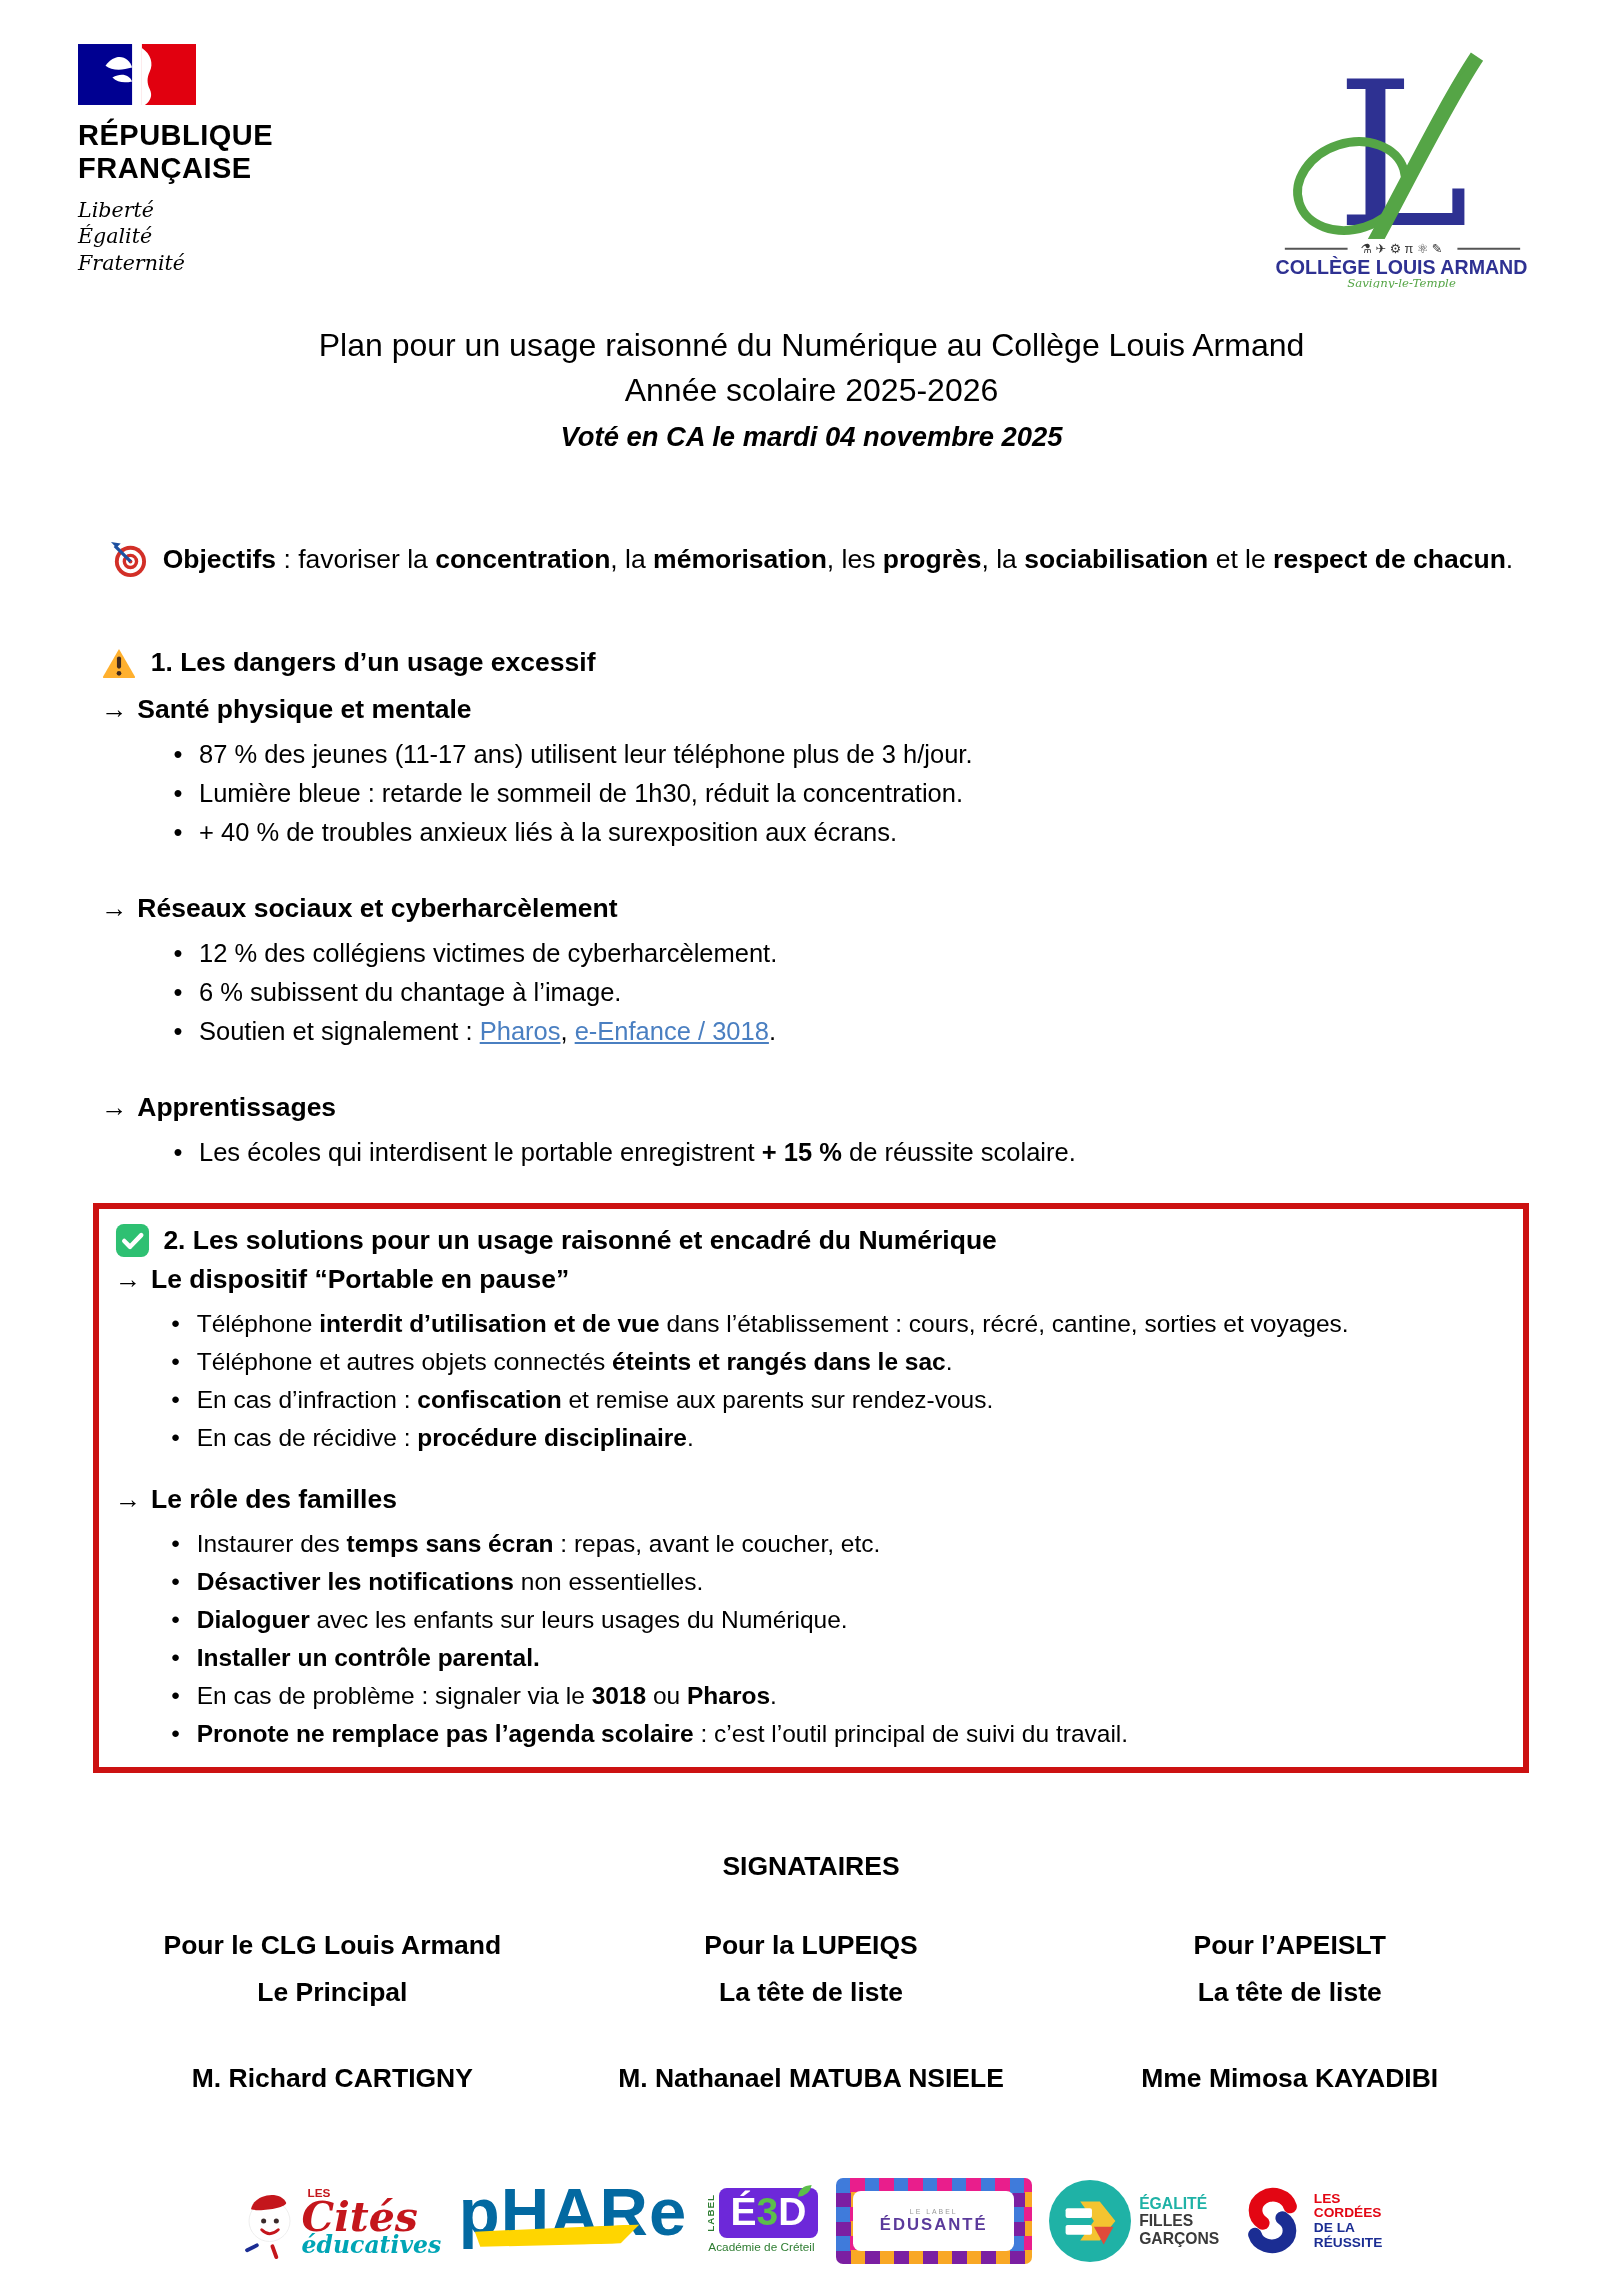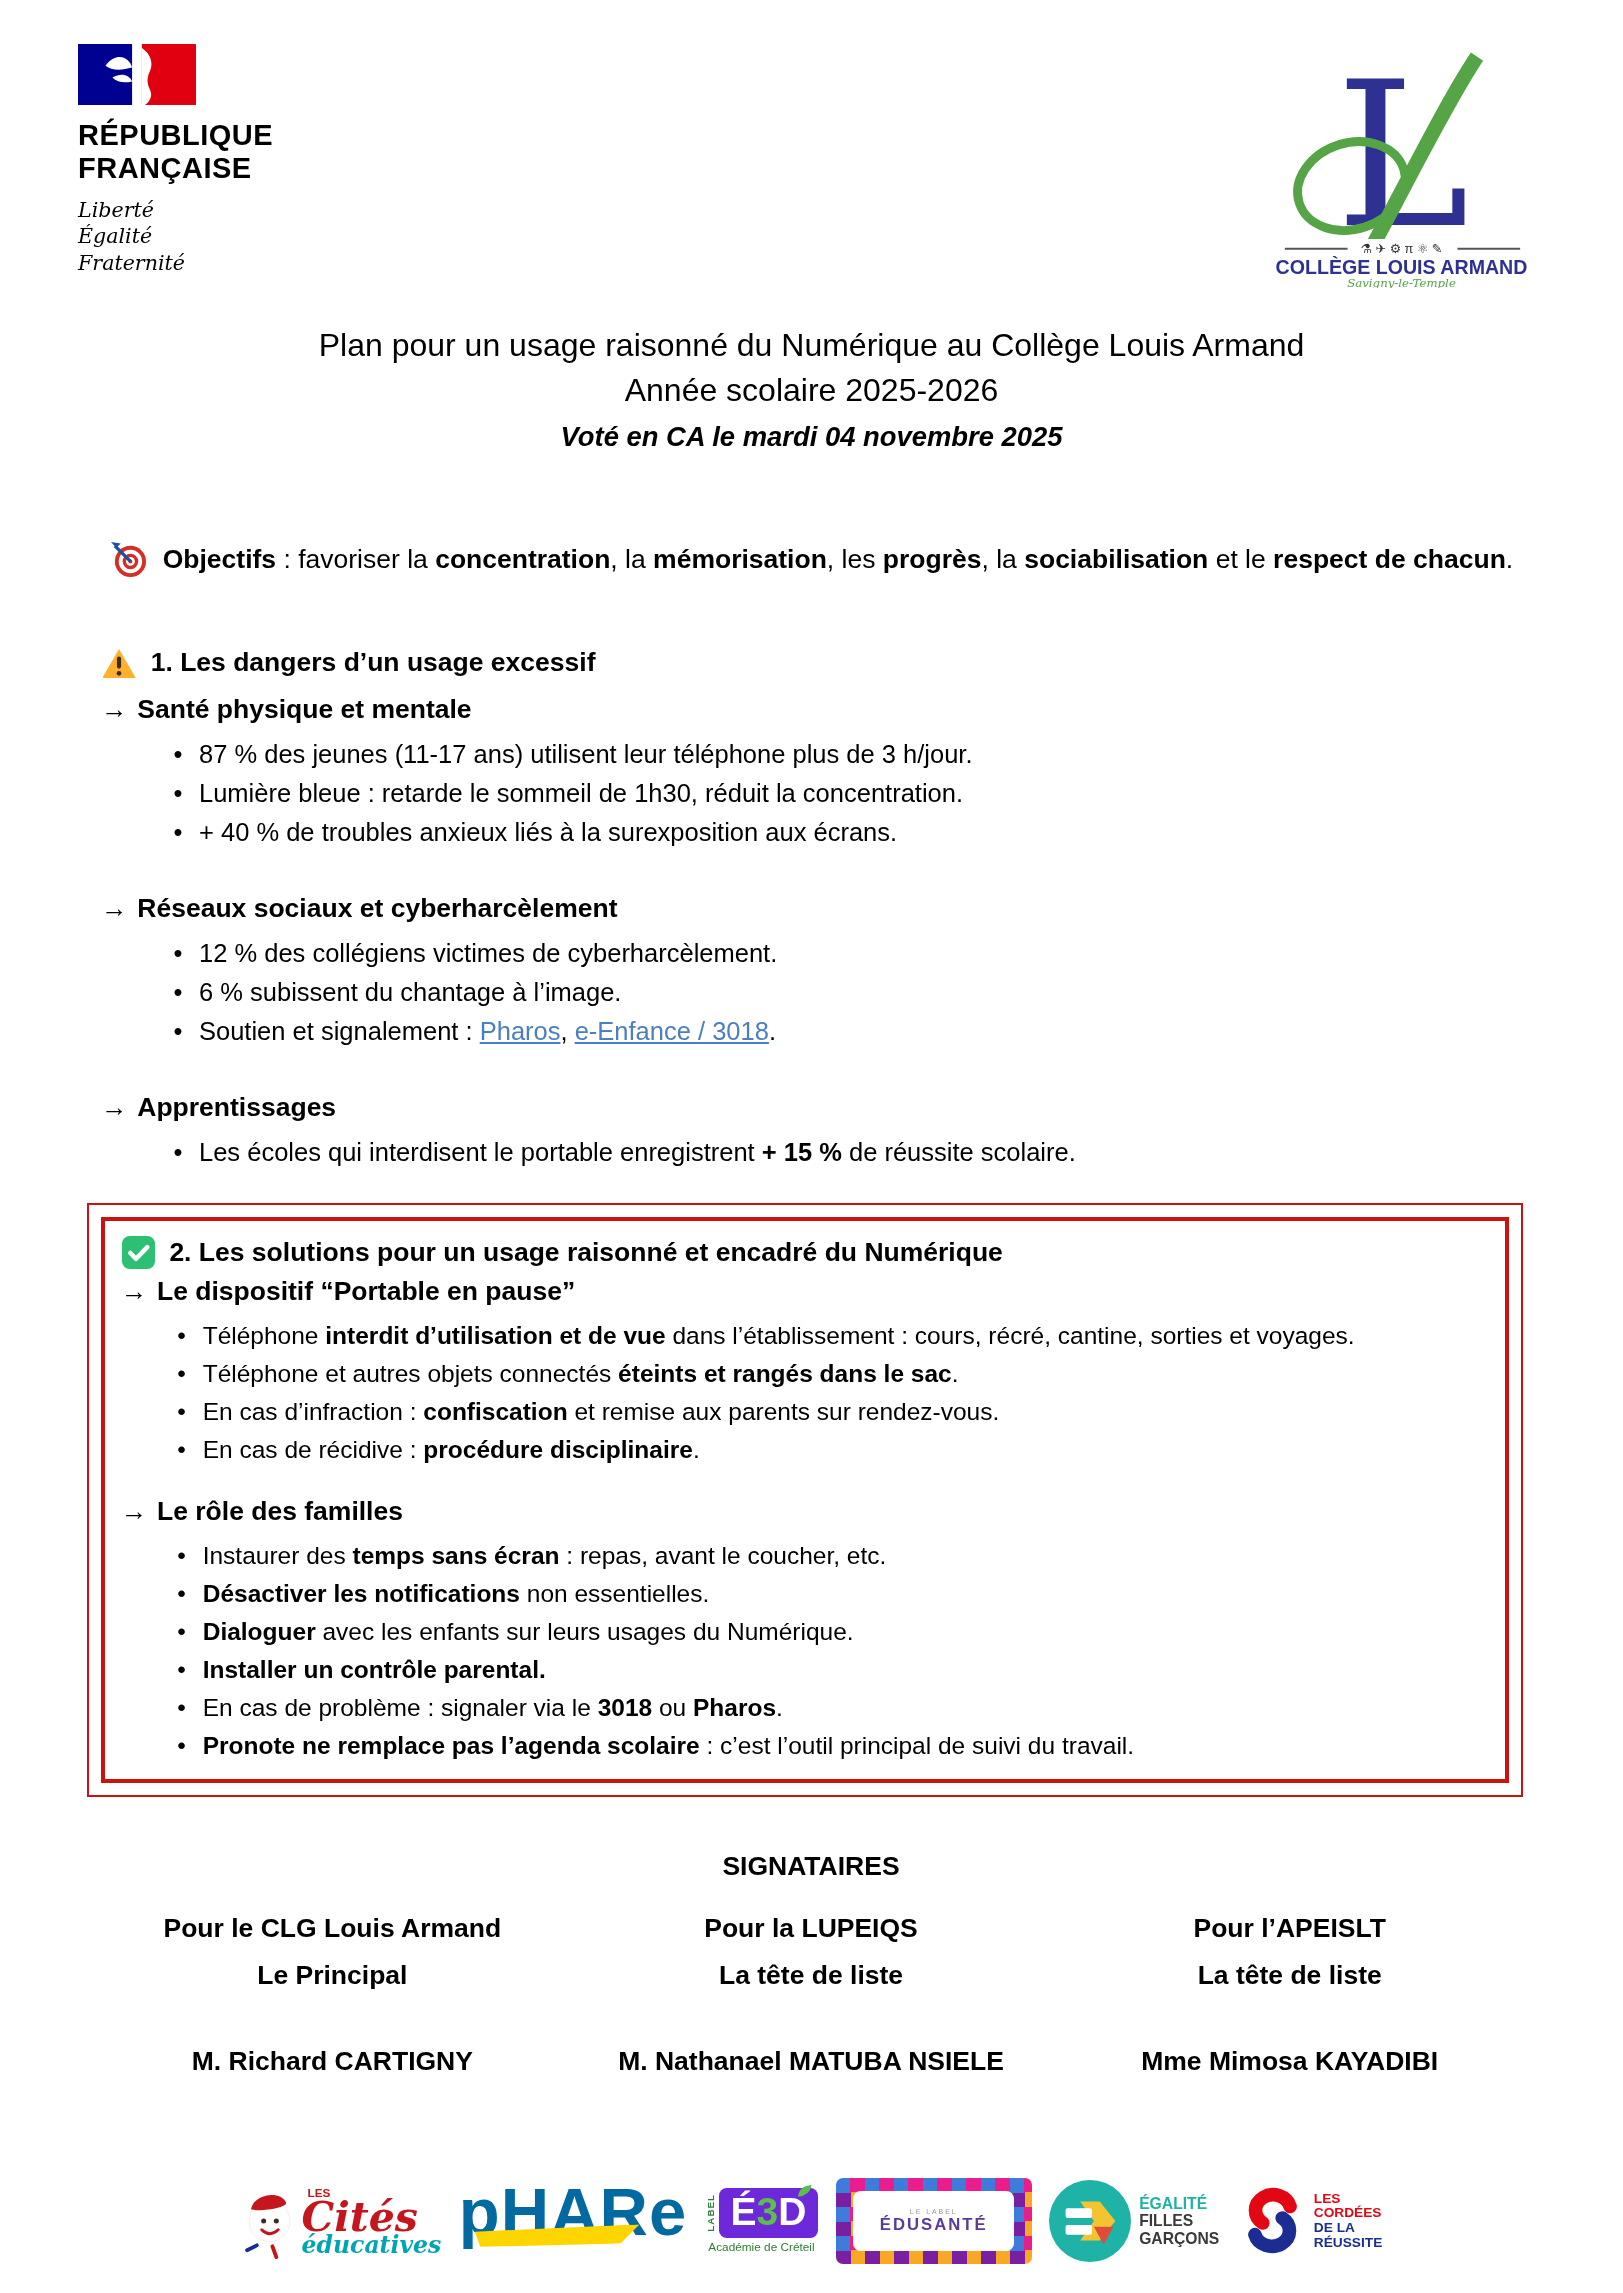--- a/index.html
+++ b/index.html
@@ -36,32 +36,32 @@
   .sec-heading { display:flex; align-items:center; gap:13.7px; font-weight:700; font-size:26.5px; line-height:39px; }
   .sub { font-weight:700; font-size:26.5px; line-height:39px; }
   .sub .arrow { font-weight:700; margin-right:9.8px; }
   .sub.mt { margin-top:37px; }
   .sub.mt-sm { margin-top:8px; }
   ul.bullets { margin:5.9px 0 0 0; padding-left:98px; list-style:none; }
   ul.bullets li { position:relative; line-height:39px; }
   ul.bullets li::before { content:"•"; position:absolute; left:-25.5px; }
 
   
-  .red-box { position:absolute; top:1203px; left:87px; width:1436px; border:2.9px solid #cc1111; padding:12px; background:#fff; }
+  .red-box { position:absolute; top:1203px; left:93px; width:1436px; border:2.9px solid #cc1111; padding:0; background:#fff; }
   .red-box-inner { border:4.9px solid #cc1111; padding:11.8px 19.6px 13.7px 15.7px; }
   .red-box .sec-heading { line-height:39px; }
   .red-box .sub { line-height:39px; }
   .red-box .sub.mt { margin-top:23.5px; }
   .red-box ul.bullets { padding-left:82px; font-size:24.5px; }
   .red-box ul.bullets li { line-height:38px; }
 
   
   .signatories { position:absolute; top:1851px; left:93px; width:1436px; text-align:center; }
   .sig-heading { font-weight:700; font-size:26.5px; }
-  .sig-cols { display:flex; margin-top:31px; }
+  .sig-cols { display:flex; margin-top:48px; }
   .sig-col { flex:1; }
   .sig-org, .sig-role, .sig-name { font-weight:700; font-size:26.5px; }
   .sig-role { margin-top:15.7px; }
   .sig-name { margin-top:55px; }
 
   
   .footer-logos { position:absolute; top:2178px; left:0; width:100%; display:flex; justify-content:center; align-items:center; gap:17.6px; }
 
   .logo-cites { display:flex; align-items:center; gap:3.9px; }
   .cites-les { color:#C4161C; font-weight:700; font-size:11.8px; margin-left:5.9px; }

